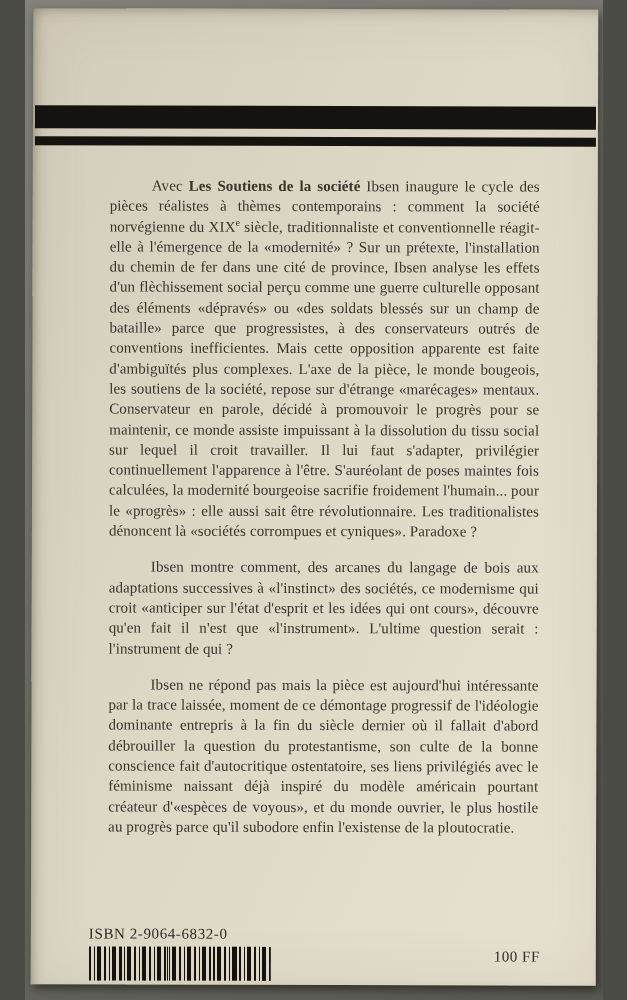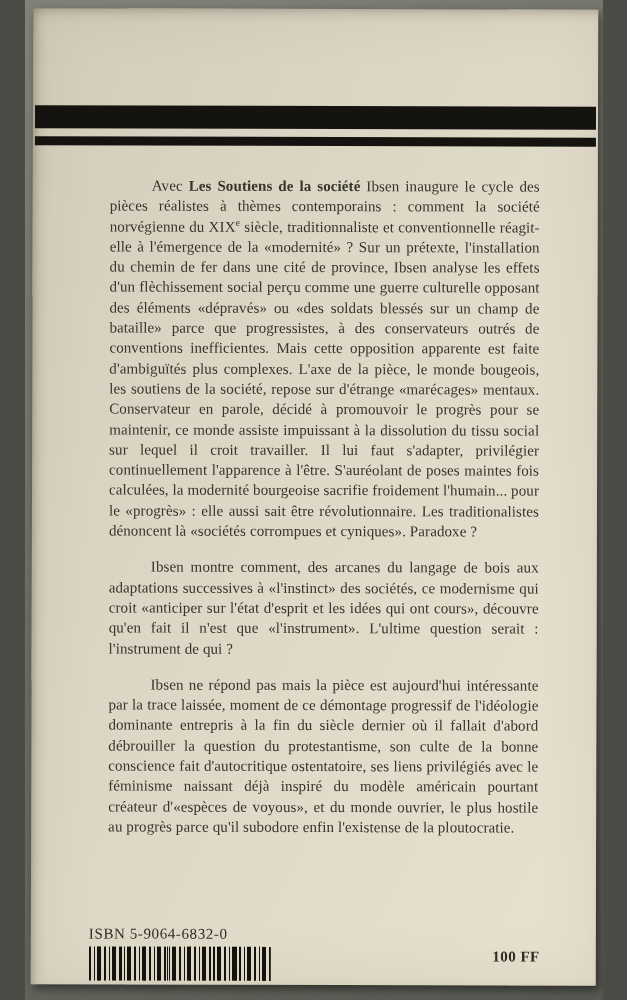--- a/index.html
+++ b/index.html
@@ -52,21 +52,21 @@
     left:58px;top:938px;
     width:182px;height:34px;
     background-image:
       repeating-linear-gradient(90deg,#14120e 0 2px,transparent 2px 5px,#14120e 5px 6px,transparent 6px 8px,#14120e 8px 12px,transparent 12px 15px),
       repeating-linear-gradient(90deg,transparent 0 9px,#14120e 9px 10px,transparent 10px 23px);
   }
   .price{
     position:absolute;
     right:56px;top:939px;
     font-size:15px;
-    font-weight:700;
+    font-weight:400;
     color:#2e2b25;
     letter-spacing:.5px;
   }
   .watermark{
     position:absolute;
     left:268px;top:848px;
     font-family:"Liberation Sans", sans-serif;
     font-size:40px;
     font-weight:400;
     letter-spacing:.5px;
@@ -84,18 +84,18 @@
 
     <div class="rule rule-thick"></div>
     <div class="rule rule-thin"></div>
 
     <div class="blurb">
       <p><span>Avec </span><b>Les Soutiens de la société</b><span> Ibsen inaugure le cycle des pièces réalistes à thèmes contemporains : comment la société norvégienne du XIX</span><sup>e</sup><span> siècle, traditionnaliste et conventionnelle réagit-elle à l'émergence de la «modernité» ? Sur un prétexte, l'installation du chemin de fer dans une cité de province, Ibsen analyse les effets d'un flèchissement social perçu comme une guerre culturelle opposant des éléments «dépravés» ou «des soldats blessés sur un champ de bataille» parce que progressistes, à des conservateurs outrés de conventions inefficientes. Mais cette opposition apparente est faite d'ambiguïtés plus complexes. L'axe de la pièce, le monde bougeois, les soutiens de la société, repose sur d'étrange «marécages» mentaux. Conservateur en parole, décidé à promouvoir le progrès pour se maintenir, ce monde assiste impuissant à la dissolution du tissu social sur lequel il croit travailler. Il lui faut s'adapter, privilégier continuellement l'apparence à l'être. S'auréolant de poses maintes fois calculées, la modernité bourgeoise sacrifie froidement l'humain... pour le «progrès» : elle aussi sait être révolutionnaire. Les traditionalistes dénoncent là «sociétés corrompues et cyniques». Paradoxe ?</span></p>
       <p>Ibsen montre comment, des arcanes du langage de bois aux adaptations successives à «l'instinct» des sociétés, ce modernisme qui croit «anticiper sur l'état d'esprit et les idées qui ont cours», découvre qu'en fait il n'est que «l'instrument». L'ultime question serait : l'instrument de qui ?</p>
       <p>Ibsen ne répond pas mais la pièce est aujourd'hui intéressante par la trace laissée, moment de ce démontage progressif de l'idéologie dominante entrepris à la fin du siècle dernier où il fallait d'abord débrouiller la question du protestantisme, son culte de la bonne conscience fait d'autocritique ostentatoire, ses liens privilégiés avec le féminisme naissant déjà inspiré du modèle américain pourtant créateur d'«espèces de voyous», et du monde ouvrier, le plus hostile au progrès parce qu'il subodore enfin l'existense de la ploutocratie.</p>
     </div>
 
-    <div class="isbn">ISBN 5-9064-6832-0</div>
+    <div class="isbn">ISBN 2-9064-6832-0</div>
     <div class="barcode"></div>
     <div class="price">100 FF</div>
   </div>
 
 </div>
 
 </body></html>

